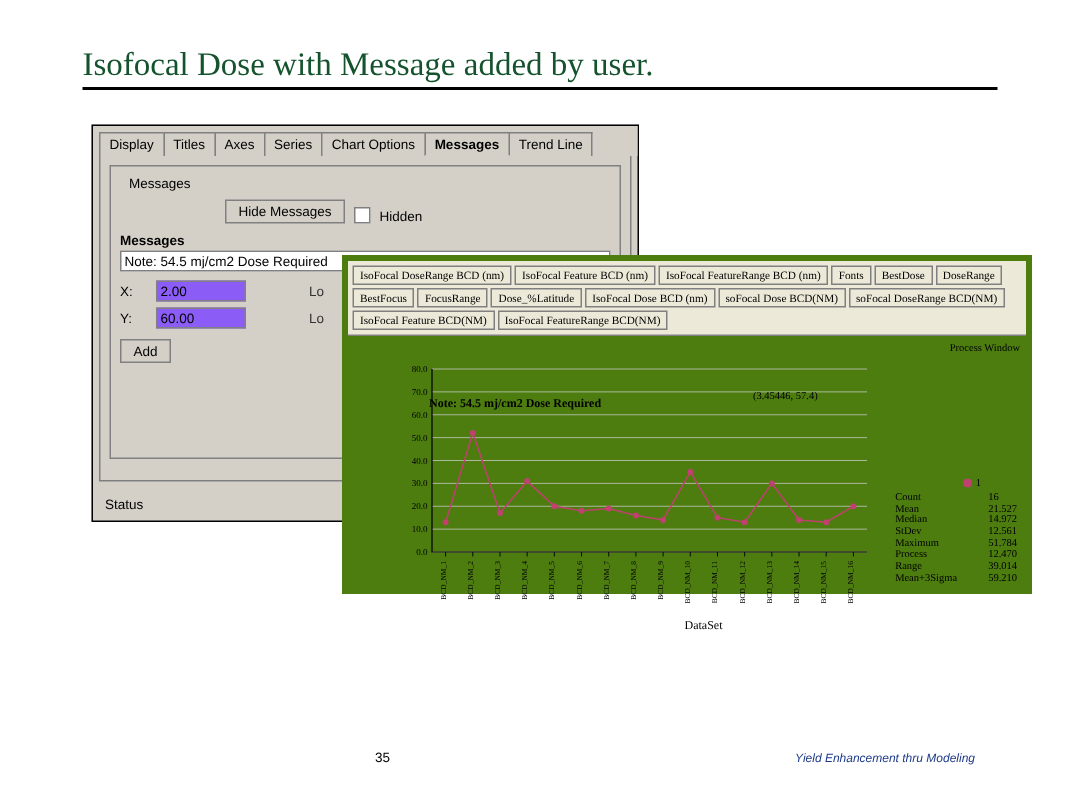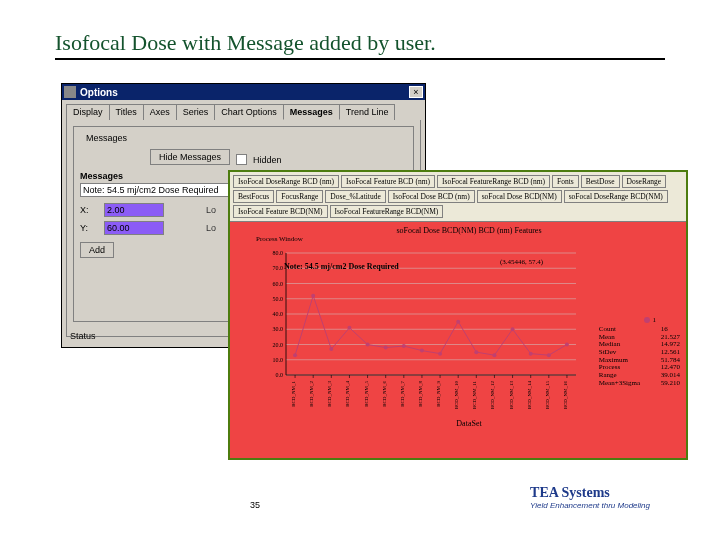--- a/index.html
+++ b/index.html
@@ -31,27 +31,27 @@
   .msg-input { width: 100%; border: 1px solid #808080; background: #fff; padding: 1px 2px; font-size: 9px; height: 14px; }
   
   .xy-grid { display: grid; grid-template-columns: 18px 70px 20px 30px; gap: 4px 6px; margin-top: 6px; align-items: center; }
   .num-input { border: 1px solid #808080; background: #8b5cf6; padding: 1px 2px; font-size: 9px; height: 14px; width: 60px; }
   .lbl { font-size: 9px; }
   .lock-lbl { color: #333; font-size: 9px; }
   
   .status-row { position: absolute; bottom: 6px; left: 8px; font-size: 9px; }
   
   
-  .win-chart { position: absolute; left: 228px; top: 170px; width: 460px; height: 290px; background: #ef4444; border: 2px solid #4d7c0f; font-family: "Times New Roman", serif; font-size: 8px; }
+  .win-chart { position: absolute; left: 228px; top: 170px; width: 460px; height: 226px; background: #4d7c0f; border: 4px solid #4d7c0f; font-family: "Times New Roman", serif; font-size: 8px; }
   .chart-buttons { display: flex; flex-wrap: wrap; gap: 0; padding: 2px; border-bottom: 1px solid #808080; background: #ece9d8; }
   .chart-btn { padding: 1px 4px; border: 1px solid #808080; background: #ece9d8; font-size: 7.5px; font-family: "Times New Roman", serif; cursor: pointer; white-space: nowrap; margin: 1px; }
   
   .plot-area { position: relative; padding: 4px 4px 4px 26px; height: 226px; }
   .plot-title { text-align: center; font-size: 8px; font-family: "Times New Roman", serif; }
-  .plot-subtitle { text-align: left; font-size: 7px; font-family: "Times New Roman", serif; margin-bottom: 4px; }
+  .plot-subtitle { text-align: right; font-size: 7px; font-family: "Times New Roman", serif; margin-bottom: 4px; }
   
   .chart-svg { display: block; }
   
   .stats-box { position: absolute; right: 6px; top: 104px; font-size: 7px; font-family: "Times New Roman", serif; line-height: 1.1; margin-left: 48px; }
   .stats-box div { display: flex; gap: 4px; }
   .stats-box .k { width: 58px; }
   .legend-dot { position: absolute; right: 30px; top: 94px; font-size: 7px; display: flex; align-items: center; gap: 3px; }
   .legend-dot::before { content: ""; width: 6px; height: 6px; background: #c04070; border-radius: 50%; display: inline-block; }
   
   .annotation { position: absolute; font-size: 8px; font-weight: bold; font-family: "Times New Roman", serif; }
@@ -65,25 +65,20 @@
   .footer-brand .brand { font-family: "Times New Roman", serif; font-weight: bold; font-size: 14px; color: #1e3a8a; }
   .footer-brand .tag { font-size: 8px; font-style: italic; color: #1e3a8a; font-family: Arial,sans-serif; }
 </style>
 </head>
 <body>
 
 <div class="slide-title">Isofocal Dose with Message added by user.</div>
 <div class="title-underline"></div>
 
 <div class="win-options">
-  <div class="titlebar">
-    <span class="titlebar-icon"></span>
-    <span class="titlebar-text">Options</span>
-    <span class="titlebar-close">×</span>
-  </div>
   <div class="tabstrip">
     <div class="tab">Display</div>
     <div class="tab">Titles</div>
     <div class="tab">Axes</div>
     <div class="tab">Series</div>
     <div class="tab">Chart Options</div>
     <div class="tab active">Messages</div>
     <div class="tab">Trend Line</div>
   </div>
   <div class="tabpanel">
@@ -125,21 +120,20 @@
     <span class="chart-btn">BestFocus</span>
     <span class="chart-btn">FocusRange</span>
     <span class="chart-btn">Dose_%Latitude</span>
     <span class="chart-btn">IsoFocal Dose BCD (nm)</span>
     <span class="chart-btn">soFocal Dose BCD(NM)</span>
     <span class="chart-btn">soFocal DoseRange BCD(NM)</span>
     <span class="chart-btn">IsoFocal Feature BCD(NM)</span>
     <span class="chart-btn">IsoFocal FeatureRange BCD(NM)</span>
   </div>
   <div class="plot-area">
-    <div class="plot-title">soFocal Dose BCD(NM) BCD (nm) Features</div>
     <div class="plot-subtitle">Process Window</div>
     <svg class="chart-svg" width="330" height="170" viewBox="0 0 330 170">
       <g id="grid">
           <line x1="30" x2="320" y1="128" y2="128" stroke="#ccc" stroke-width="0.5"></line>
           <text x="27" y="130" text-anchor="end" font-size="6">0.0</text>
           <line x1="30" x2="320" y1="112.75" y2="112.75" stroke="#ccc" stroke-width="0.5"></line>
           <text x="27" y="114.75" text-anchor="end" font-size="6">10.0</text>
           <line x1="30" x2="320" y1="97.5" y2="97.5" stroke="#ccc" stroke-width="0.5"></line>
           <text x="27" y="99.5" text-anchor="end" font-size="6">20.0</text>
           <line x1="30" x2="320" y1="82.25" y2="82.25" stroke="#ccc" stroke-width="0.5"></line>
@@ -250,15 +244,14 @@
           <span class="k">Mean+3Sigma</span>
           <span>59.210</span>
         </div>
       </div>
     <div class="x-axis-label">DataSet</div>
   </div>
 </div>
 
 <div class="slide-num">35</div>
 <div class="footer-brand">
-  <div class="brand">TEA Systems</div>
   <div class="tag">Yield Enhancement thru Modeling</div>
 </div>
 
 </body></html>

